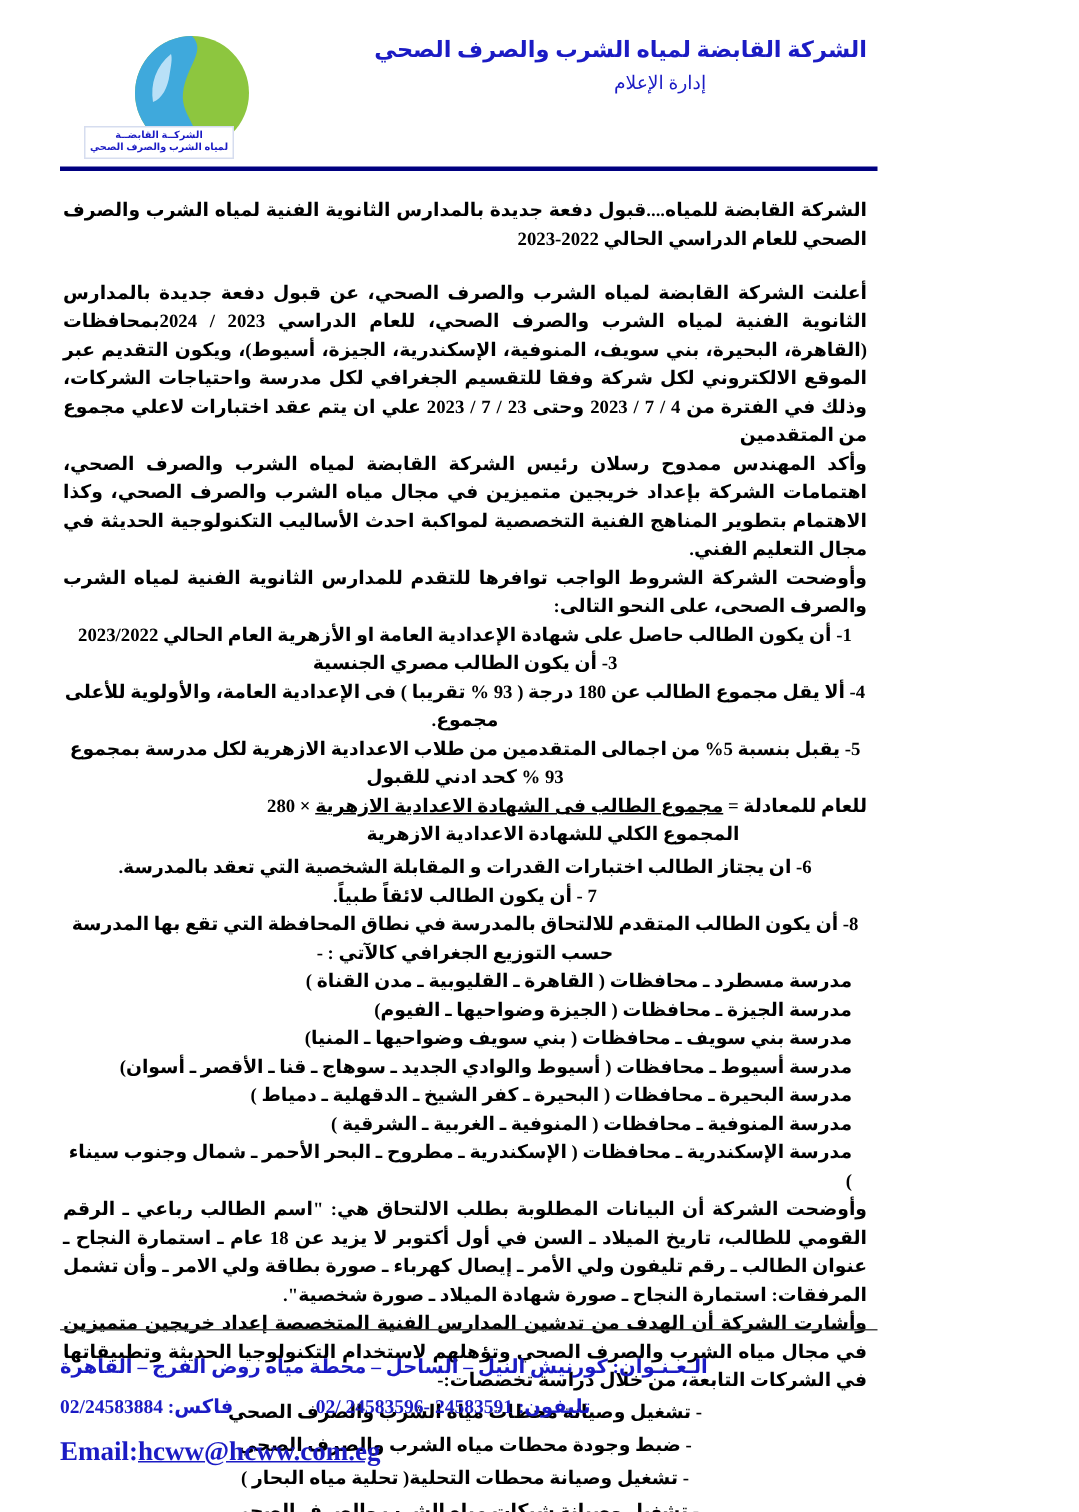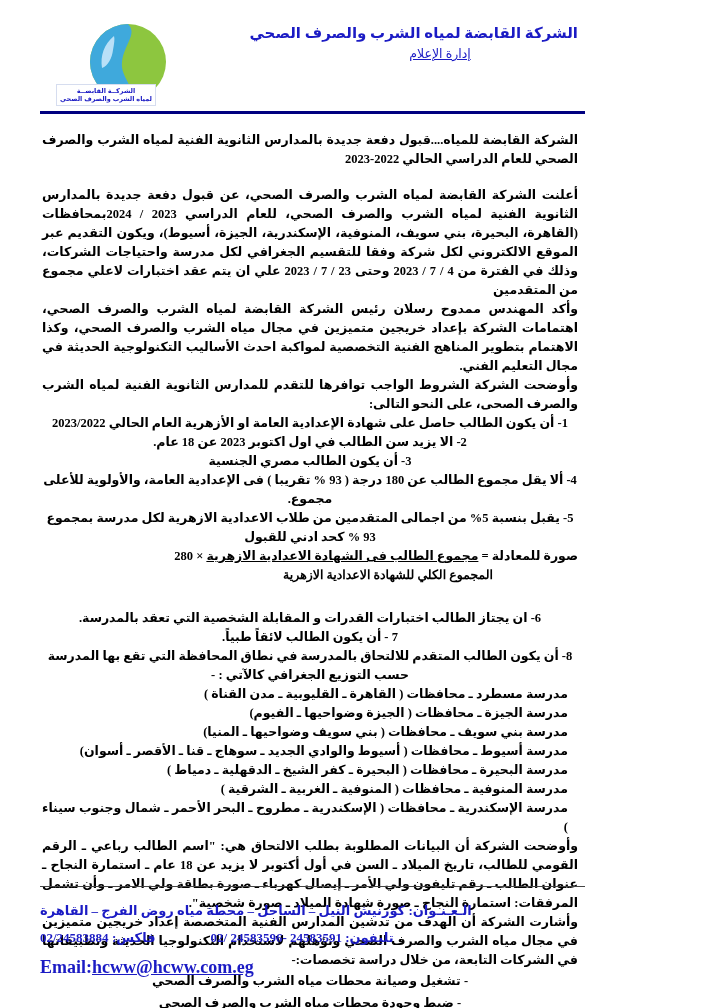--- a/index.html
+++ b/index.html
@@ -10,21 +10,21 @@
     color:#000;
   }
   .page { position:relative; width:625px; height:1008px; direction:rtl; }
 
   
   .masthead {
     position:absolute; top:24px; right:47px; width:276px;
     text-align:center; color:#1b1bc4; direction:rtl;
   }
   .company-name { font-size:15px; font-weight:bold; white-space:nowrap; }
-  .department   { font-size:12.5px; margin-top:4px;text-decoration:underline; }
+  .department   { font-size:12.5px; margin-top:4px; }
 
   .logo { position:absolute; top:20px; left:56px; width:122px; height:90px; }
   .logo svg { position:absolute; top:0; right:0; }
   .logo-label {
     position:absolute; left:0; bottom:4px; z-index:2;
     background:#ffffff; border:1px solid #d6ddef;
     color:#1b1bc4; font-family:"Liberation Sans","DejaVu Sans",sans-serif;
     font-size:6.5px; line-height:8px; font-weight:bold;
     text-align:center; padding:2px 3px; white-space:nowrap; direction:rtl;
   }
@@ -35,22 +35,22 @@
     position:absolute; top:131px; right:0; left:0;
     padding:0 47px 0 42px; direction:rtl;
     font-size:12.5px; line-height:19px; font-weight:bold;
     text-align:justify;
   }
   .para { text-align:justify; }
   .doc .title { margin-bottom:17px; }
   .cond { text-align:center; }
   .formula-line { text-align:right; }
   .formula-line .num { text-decoration:underline; }
-  .formula-denominator { width:-moz-fit-content; width:fit-content; margin:0 85px 24px 0; text-align:right;font-family:Liberation Serif, serif; }
-  .school { padding-right:10px; }
+  .formula-denominator { width:-moz-fit-content; width:fit-content; margin:0 85px 3px 0; text-align:right; }
+  .school { text-align:right; padding-right:10px; }
   .spec { text-align:center; line-height:22px; }
 
   
   .footer { position:absolute; top:886px; left:40px; right:40px; color:#1b1bc4; direction:rtl; }
   .rule-thin { height:1px; background:#444; margin-bottom:16px; }
   .footer-line { text-align:left; font-weight:bold; font-size:13px; margin-bottom:11px; }
   .ltr { direction:ltr; unicode-bidi:embed; }
   .tab-gap { display:inline-block; width:55px; }
   .email-line { font-family:"Liberation Serif","DejaVu Serif",serif; font-size:18px; }
   .email-link { color:#1b1bc4; text-decoration:underline; font-weight:bold; }
@@ -85,26 +85,25 @@
 
     <div class="para title">الشركة القابضة للمياه....قبول دفعة جديدة بالمدارس الثانوية الفنية لمياه الشرب والصرف الصحي للعام الدراسي الحالي 2022-2023</div>
 
     <div class="para">أعلنت الشركة القابضة لمياه الشرب والصرف الصحي، عن قبول دفعة جديدة بالمدارس الثانوية الفنية لمياه الشرب والصرف الصحي، للعام الدراسي 2023 / 2024بمحافظات (القاهرة، البحيرة، بني سويف، المنوفية، الإسكندرية، الجيزة، أسيوط)، ويكون التقديم عبر الموقع الالكتروني لكل شركة وفقا للتقسيم الجغرافي لكل مدرسة واحتياجات الشركات، وذلك في الفترة من 4 / 7 / 2023 وحتى 23 / 7 / 2023  علي ان يتم عقد اختبارات لاعلي مجموع من المتقدمين</div>
 
     <div class="para">وأكد المهندس ممدوح رسلان رئيس الشركة القابضة لمياه الشرب والصرف الصحي، اهتمامات الشركة بإعداد خريجين متميزين في مجال مياه الشرب والصرف الصحي، وكذا الاهتمام بتطوير المناهج الفنية التخصصية لمواكبة احدث الأساليب التكنولوجية الحديثة في مجال التعليم الفني.</div>
 
     <div class="para">وأوضحت الشركة الشروط الواجب توافرها للتقدم للمدارس الثانوية الفنية لمياه الشرب والصرف الصحى، على النحو التالى:</div>
 
     <div class="cond">1- أن يكون الطالب حاصل على شهادة الإعدادية العامة او الأزهرية العام الحالي 2023/2022</div>
-    <div class="cond">2- الا يزيد سن الطالب في اول اكتوبر 2023 عن 18 عام.</div>
     <div class="cond">3- أن يكون الطالب مصري الجنسية</div>
     <div class="cond">4- ألا يقل مجموع الطالب عن 180 درجة ( 93 % تقريبا ) فى الإعدادية العامة، والأولوية للأعلى مجموع.</div>
     <div class="cond">5- يقبل بنسبة 5% من اجمالى المتقدمين من طلاب الاعدادية الازهرية لكل مدرسة بمجموع 93 % كحد ادني للقبول</div>
 
-    <div class="formula-line"><span>صورة للمعادلة  = </span><span class="num">مجموع الطالب فى الشهادة الاعدادية الازهرية</span><span> × 280</span></div>
+    <div class="formula-line"><span>للعام للمعادلة  = </span><span class="num">مجموع الطالب فى الشهادة الاعدادية الازهرية</span><span> × 280</span></div>
     <div class="formula-denominator">المجموع الكلي للشهادة الاعدادية الازهرية</div>
 
     <div class="cond">6- ان يجتاز الطالب اختبارات القدرات و المقابلة الشخصية التي تعقد بالمدرسة.</div>
     <div class="cond">7 - أن يكون الطالب لائقاً طبياً.</div>
     <div class="cond">8- أن يكون الطالب المتقدم للالتحاق بالمدرسة في نطاق المحافظة التي تقع بها المدرسة حسب التوزيع الجغرافي كالآتي : -</div>
 
     <div class="school">مدرسة مسطرد ـ  محافظات ( القاهرة ـ القليوبية ـ مدن القناة )</div>
     <div class="school">مدرسة الجيزة ـ محافظات ( الجيزة وضواحيها ـ الفيوم)</div>
     <div class="school">مدرسة بني سويف ـ محافظات ( بني سويف وضواحيها ـ المنيا)</div>
     <div class="school">مدرسة أسيوط ـ محافظات ( أسيوط والوادي الجديد ـ سوهاج ـ قنا ـ الأقصر ـ أسوان)</div>

